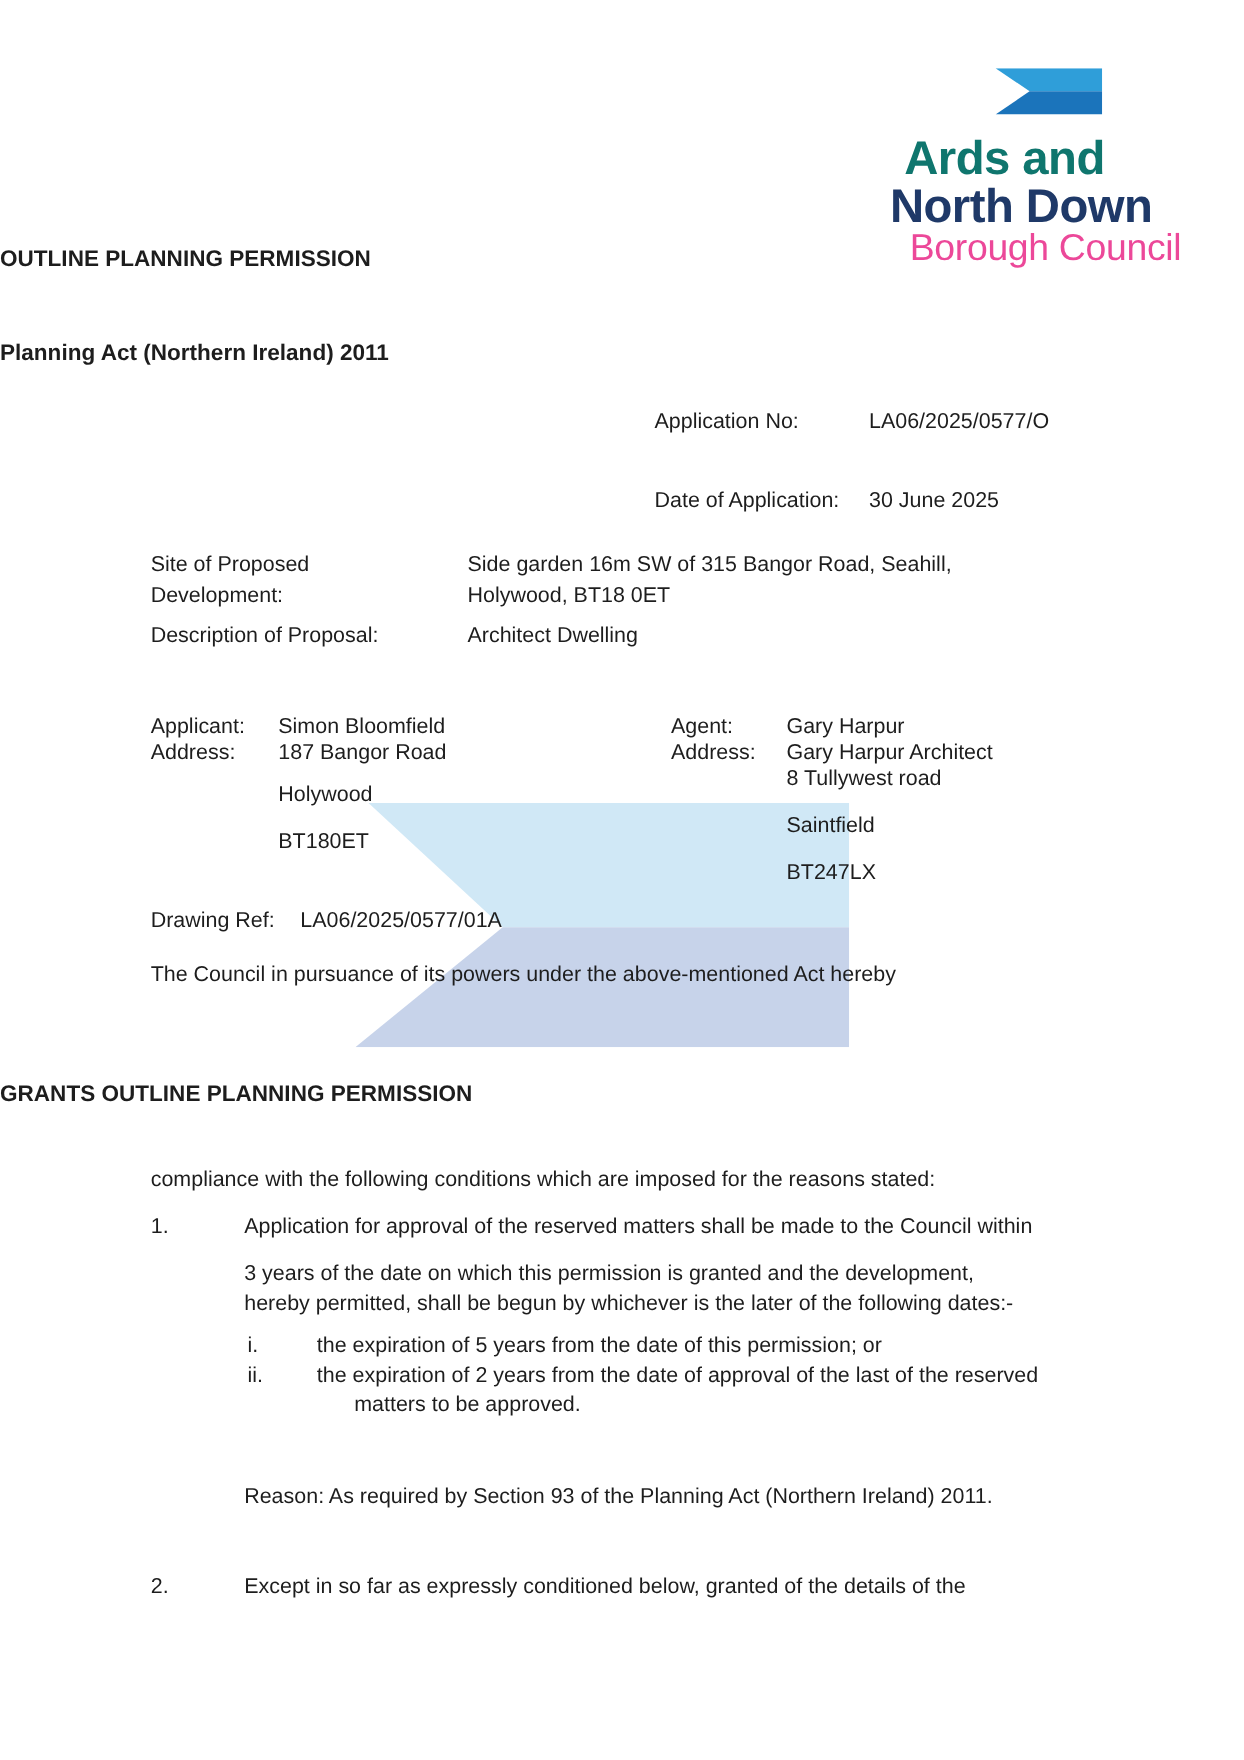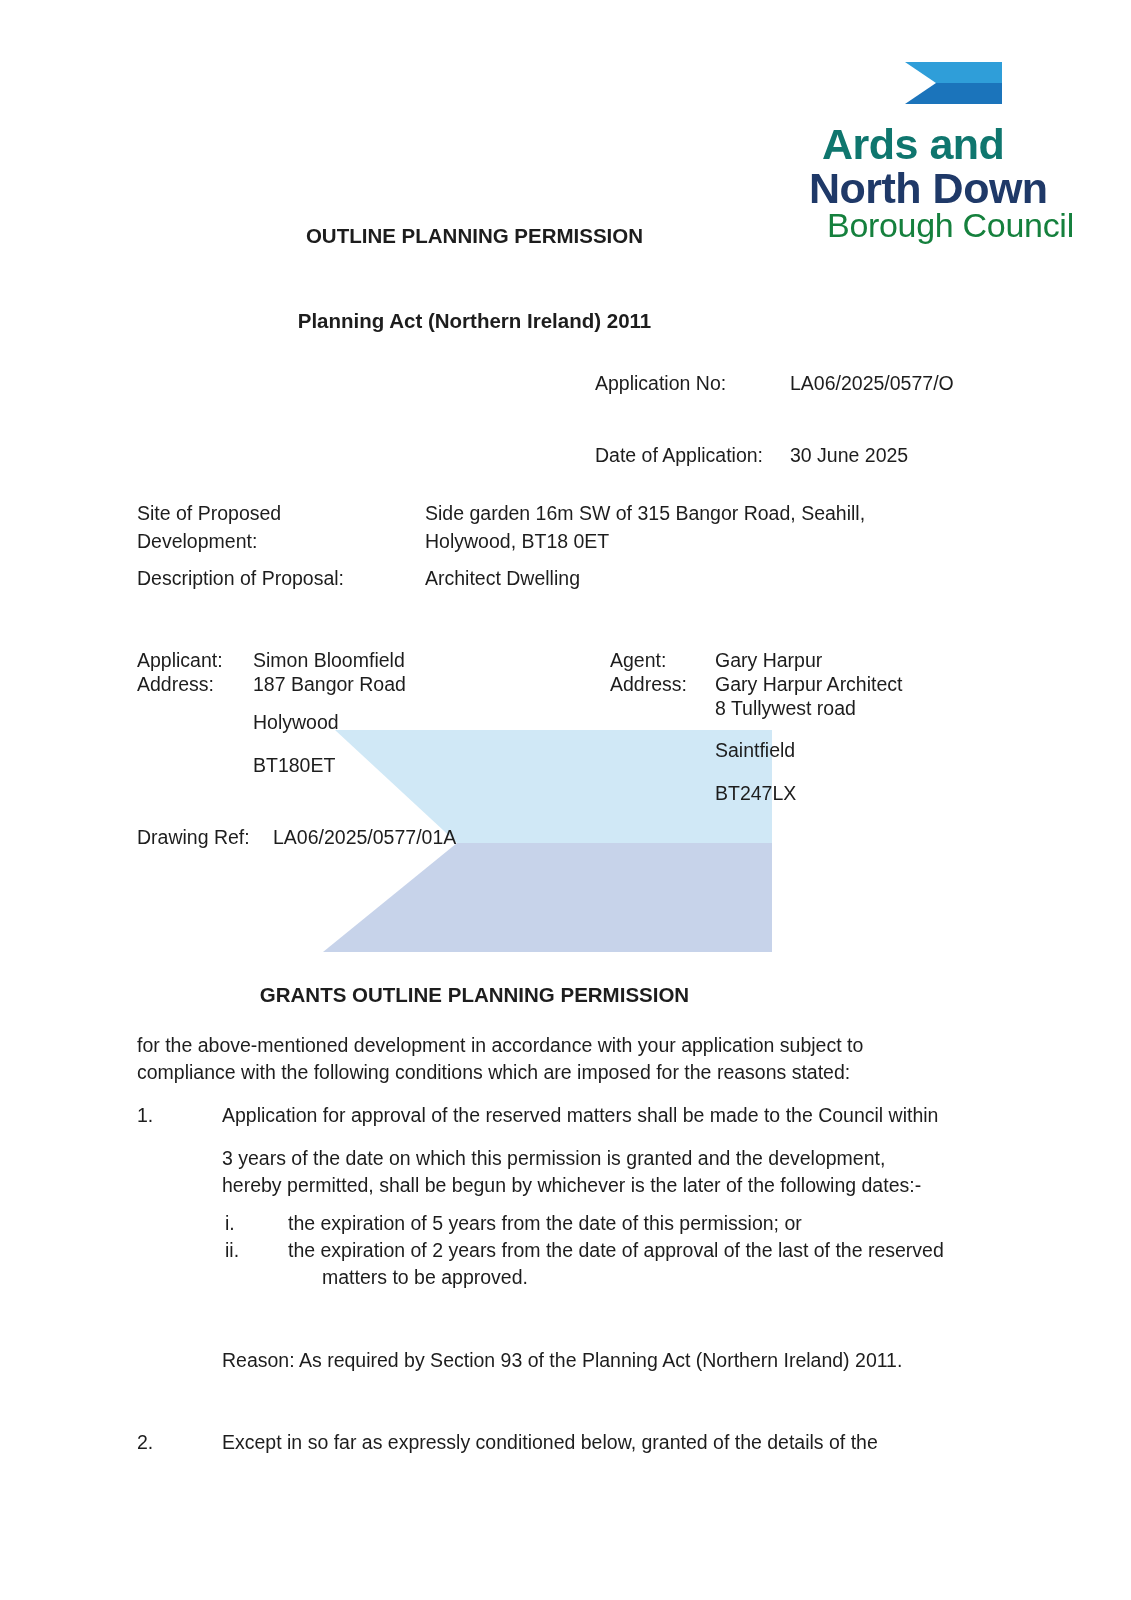--- a/index.html
+++ b/index.html
@@ -8,21 +8,21 @@
     width:1131px;
     height:1600px;
     margin:0 auto;
     background:#ffffff;
     font-family:"Liberation Sans", sans-serif;
     color:#1d1d1d;
     overflow:hidden;
   }
   .t { position:absolute; white-space:nowrap; font-size:19.5px; line-height:1.15; }
   .b { font-weight:normal; }
-  .center { left:0; width:949px; text-align:center; }
+  .center { left:0; width:949px; }
   .heading { font-weight:bold; font-size:20.5px; }
   .logo-big { font-weight:bold; font-size:43px; letter-spacing:-0.5px; }
   .logo-small { font-weight:normal; font-size:34px; letter-spacing:-0.3px; }
   svg { position:absolute; display:block; }
 </style>
 </head>
 <body>
 
 <div class="page">
 
@@ -30,21 +30,21 @@
     <polygon points="12,0 449,0 449,113 134,113" fill="#d0e8f6"></polygon>
     <polygon points="134,113 449,113 449,222 0,222" fill="#c7d3ea"></polygon>
   </svg>
 
   <svg style="left:905px; top:62px;" width="97" height="42" viewBox="0 0 97 42">
     <polygon points="0,0 97,0 97,21 31,21" fill="#2f9ed9"></polygon>
     <polygon points="31,21 97,21 97,42 0,42" fill="#1b74bb"></polygon>
   </svg>
   <div class="t logo-big" style="left:822px; top:120px; color:#0f766e;">Ards and</div>
   <div class="t logo-big" style="left:809px; top:164px; color:#1f3968;">North Down</div>
-  <div class="t logo-small" style="left:827px; top:206px; color:#15803d;">Borough Council</div>
+  <div class="t logo-small" style="left:827px; top:206px; color:#ec4899;">Borough Council</div>
 
   <div class="t heading center" style="top:224px;">OUTLINE PLANNING PERMISSION</div>
   <div class="t heading center" style="top:309px;">Planning Act (Northern Ireland) 2011</div>
 
   <div class="t" style="left:595px; top:372px;">Application No:</div>
   <div class="t b" style="left:790px; top:372px;">LA06/2025/0577/O</div>
 
   <div class="t" style="left:595px; top:444px;">Date of Application:</div>
   <div class="t b" style="left:790px; top:444px;">30 June 2025</div>
 
@@ -67,22 +67,22 @@
   <div class="t" style="left:715px; top:649px;">Gary Harpur</div>
   <div class="t" style="left:610px; top:673px;">Address:</div>
   <div class="t" style="left:715px; top:673px;">Gary Harpur Architect</div>
   <div class="t" style="left:715px; top:697px;">8 Tullywest road</div>
   <div class="t" style="left:715px; top:739px;">Saintfield</div>
   <div class="t" style="left:715px; top:782px;">BT247LX</div>
 
   <div class="t" style="left:137px; top:826px;">Drawing Ref:</div>
   <div class="t" style="left:273px; top:826px;">LA06/2025/0577/01A</div>
 
+  <div class="t" style="left:137px; top:875px;">The Council in pursuance of its powers under the above-mentioned Act hereby</div>
   <div class="t heading center" style="top:983px;">GRANTS OUTLINE PLANNING PERMISSION</div>
-  <div class="t" style="left:137px; top:1034px;">for the above-mentioned development in accordance with your application subject to</div>
   <div class="t" style="left:137px; top:1061px;">compliance with the following conditions which are imposed for the reasons stated:</div>
 
   <div class="t" style="left:137px; top:1104px;">1.</div>
   <div class="t" style="left:222px; top:1104px;">Application for approval of the reserved matters shall be made to the Council within</div>
   <div class="t" style="left:222px; top:1147px;">3 years of the date on which this permission is granted and the development,</div>
   <div class="t" style="left:222px; top:1174px;">hereby permitted, shall be begun by whichever is the later of the following dates:-</div>
 
   <div class="t" style="left:225px; top:1212px;">i.</div>
   <div class="t" style="left:288px; top:1212px;">the expiration of 5 years from the date of this permission; or</div>
   <div class="t" style="left:225px; top:1239px;">ii.</div>

